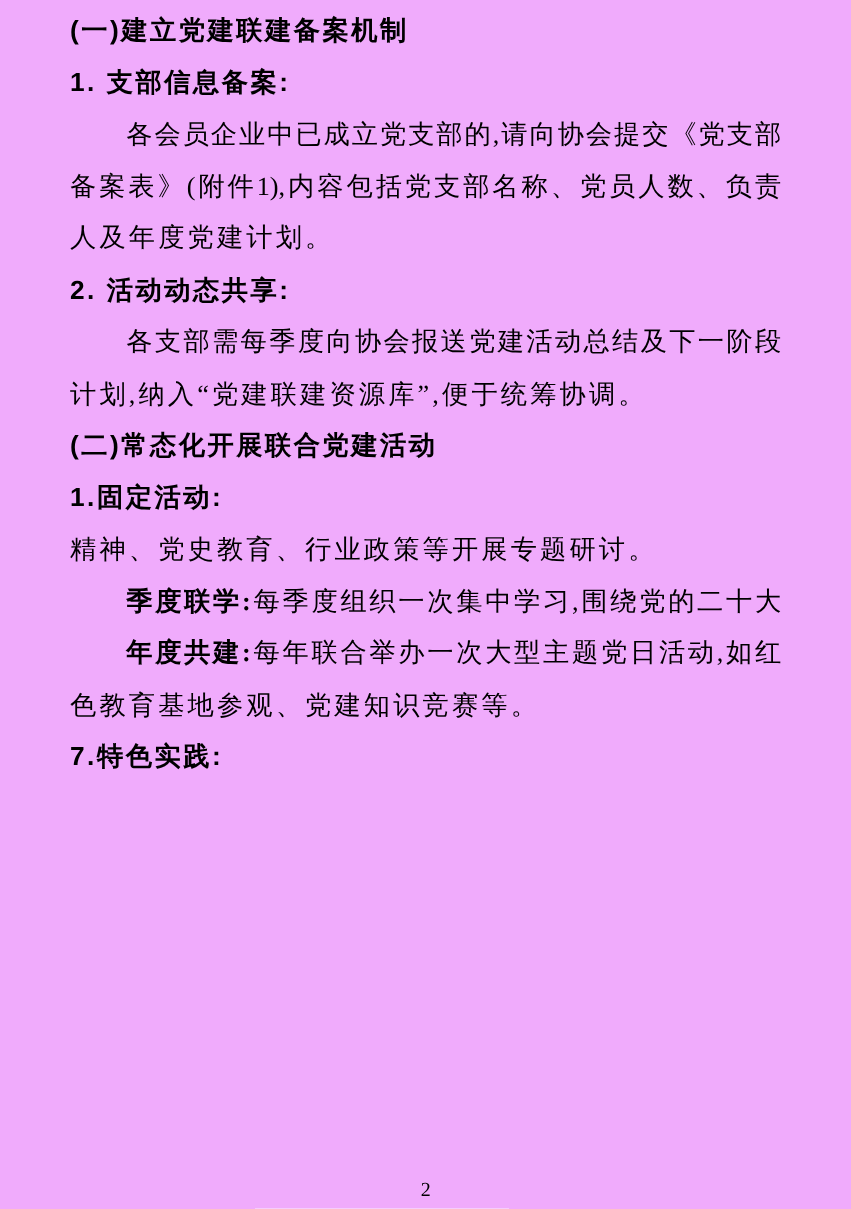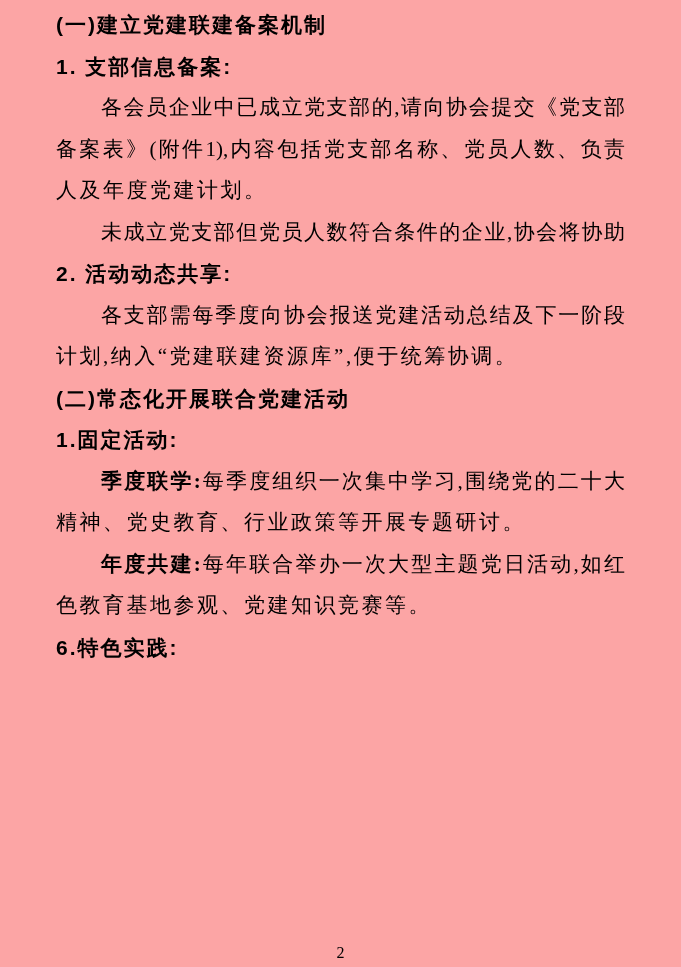--- a/index.html
+++ b/index.html
@@ -1,21 +1,21 @@
 <!DOCTYPE html>
 <html lang="zh"><head>
 <meta charset="utf-8">
 <style>
   * { margin:0; padding:0; box-sizing:border-box; }
   html, body { background:#ffffff; }
   .page {
     position:relative;
     width:681px; height:967px;
     margin:0 auto;
-    background:#fca5a5;
+    background:#f0abfc;
     overflow:hidden;
     font-family:"Liberation Serif", serif;
     font-size:21px;
     color:#000000;
   }
   .doc {
     padding:4px 56px 0 56px;
   }
   .line {
     line-height:41.5px;
@@ -54,41 +54,40 @@
       </div>
       <div class="block h2">
         <div class="line last"><span>1. 支部信息备案:</span></div>
       </div>
       <div class="block p">
         <div class="line first"><span>各会员企业中已成立党支部的,请向协会提交《党支部</span></div>
         <div class="line"><span>备案表》(附件1),内容包括党支部名称、党员人数、负责</span></div>
         <div class="line last"><span>人及年度党建计划。</span></div>
       </div>
       <div class="block p">
-        <div class="line first"><span>未成立党支部但党员人数符合条件的企业,协会将协助</span></div>
       </div>
       <div class="block h2">
         <div class="line last"><span>2. 活动动态共享:</span></div>
       </div>
       <div class="block p">
         <div class="line first"><span>各支部需每季度向协会报送党建活动总结及下一阶段</span></div>
         <div class="line last"><span>计划,纳入“党建联建资源库”,便于统筹协调。</span></div>
       </div>
       <div class="block h1">
         <div class="line last"><span>(二)常态化开展联合党建活动</span></div>
       </div>
       <div class="block h2">
         <div class="line last"><span>1.固定活动:</span></div>
       </div>
       <div class="block p">
+        <div class="line last"><span>精神、党史教育、行业政策等开展专题研讨。</span></div>
         <div class="line first"><span class="b">季度联学:</span><span>每季度组织一次集中学习,围绕党的二十大</span></div>
-        <div class="line last"><span>精神、党史教育、行业政策等开展专题研讨。</span></div>
       </div>
       <div class="block p">
         <div class="line first"><span class="b">年度共建:</span><span>每年联合举办一次大型主题党日活动,如红</span></div>
         <div class="line last"><span>色教育基地参观、党建知识竞赛等。</span></div>
       </div>
       <div class="block h2">
-        <div class="line last"><span>6.特色实践:</span></div>
+        <div class="line last"><span>7.特色实践:</span></div>
       </div>
     </div>
   <div class="pagenum">2</div>
 </div>
 
 </body></html>

